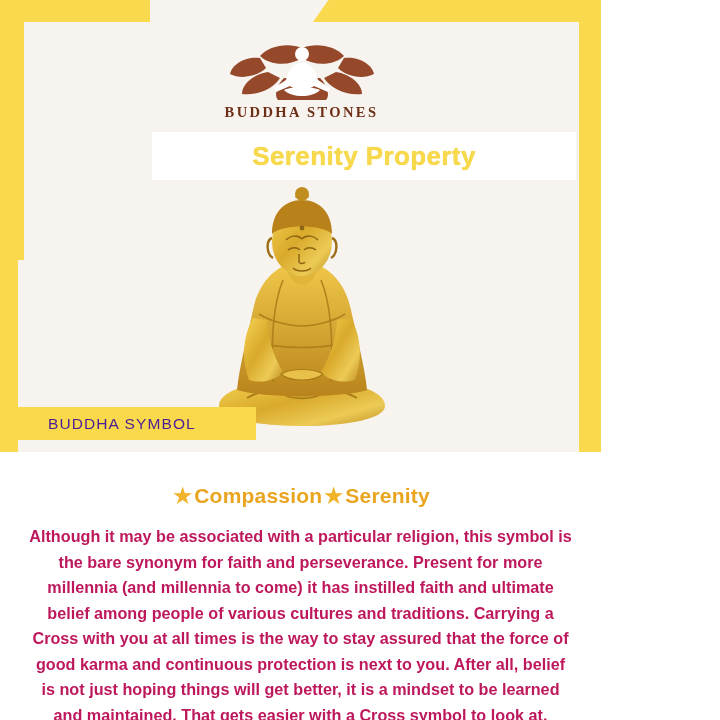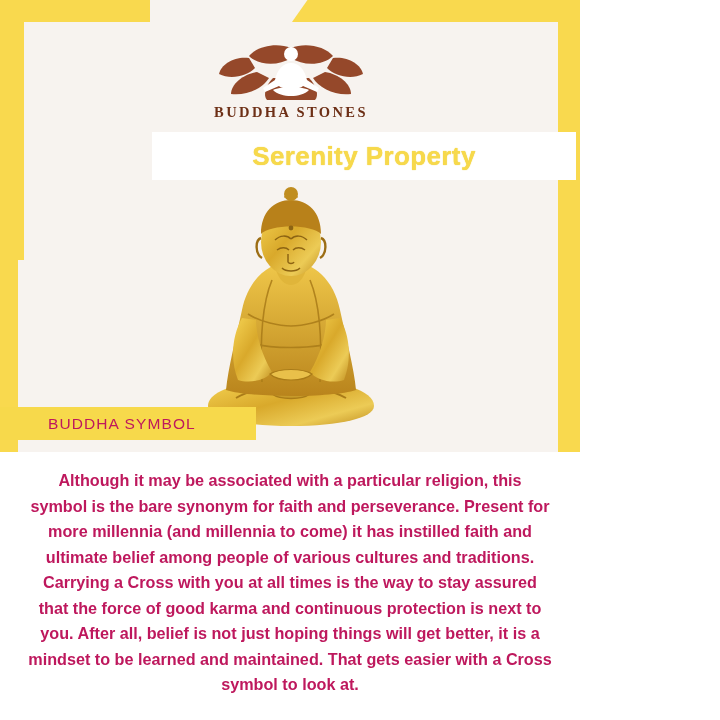--- a/index.html
+++ b/index.html
@@ -12,20 +12,21 @@
     font-family: "Liberation Sans", sans-serif;
     background: #ffffff;
     overflow: hidden;
   }
   .page {
     position: relative;
     width: 580px;
     height: 720px;
     background: #f7f3ef;
     overflow: hidden;
+    padding-left: 21px;
   }
   
   .frame-top-left {
     position: absolute;
     left: 0; top: 0;
     width: 24px; height: 260px;
     background: #f9d94e;
   }
   .frame-top-left2 {
     position: absolute;
@@ -122,21 +123,21 @@
     left: -24px;
     top: 385px;
     width: 256px;
     height: 33px;
     background: #f7d94b;
     display: flex;
     align-items: center;
   }
   .symbol-tag span {
     margin-left: 48px;
-    color: #be185d;
+    color: #4c1d95;
     font-size: 15.5px;
     letter-spacing: 1.1px;
   }
   
   .body-block {
     position: absolute;
     left: -24px;
     right: -22px;
     top: 430px;
     bottom: 0;
@@ -258,17 +259,20 @@
         <path d="M85 54 C79 56 79 70 86 74" fill="none" stroke="#9c6d14" stroke-width="2.4"></path>
         <path d="M145 54 C151 56 151 70 144 74" fill="none" stroke="#9c6d14" stroke-width="2.4"></path>
       </svg>
     </div>
 
     <div class="symbol-tag">
       <span>BUDDHA SYMBOL</span>
     </div>
 
     <div class="body-block">
+      <div class="headline">
+        <span class="star">★</span><span class="kw">Compassion</span><span class="star">★</span><span class="kw">Serenity</span>
+      </div>
       <div class="paragraph">Although it may be associated with a particular religion, this symbol is the bare synonym for faith and perseverance. Present for more millennia (and millennia to come) it has instilled faith and ultimate belief among people of various cultures and traditions. Carrying a Cross with you at all times is the way to stay assured that the force of good karma and continuous protection is next to you. After all, belief is not just hoping things will get better, it is a mindset to be learned and maintained. That gets easier with a Cross symbol to look at.</div>
     </div>
 
   </div>
 </div>
 
 </body></html>

